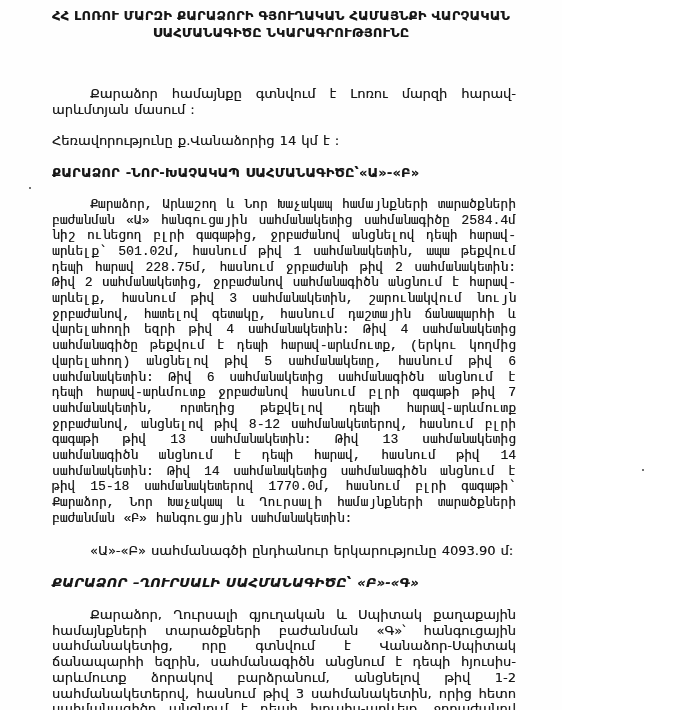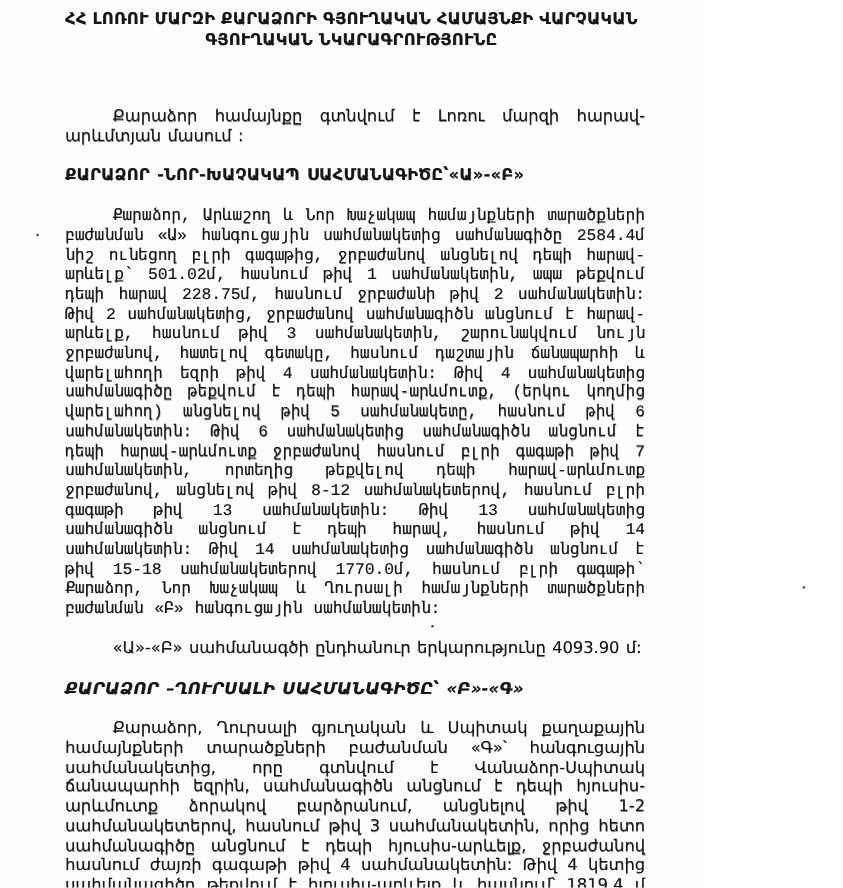--- a/index.html
+++ b/index.html
@@ -61,25 +61,26 @@
   #speck2 { left: 345px; top: 500px; width: 2px; height: 2px; }
   #speck3 { left: 642px; top: 469px; width: 2px; height: 2px; }
 </style>
 </head>
 <body>
 
 <div class="page">
 
   <div class="title-block">
     <div>ՀՀ ԼՈՌՈՒ ՄԱՐԶԻ ՔԱՐԱՁՈՐԻ ԳՅՈՒՂԱԿԱՆ ՀԱՄԱՅՆՔԻ ՎԱՐՉԱԿԱՆ</div>
-    <div>ԳՅՈՒՂԱԿԱՆ ՆԿԱՐԱԳՐՈՒԹՅՈՒՆԸ</div>
+    <div>ՍԱՀՄԱՆԱԳԻԾԸ ՆԿԱՐԱԳՐՈՒԹՅՈՒՆԸ</div>
   </div>
 
   <div class="content">
     <p class="indent">Քարաձոր համայնքը գտնվում է Լոռու մարզի հարավ-արևմտյան  մասում :</p>
+    <p>Հեռավորությունը ք.Վանաձորից 14 կմ է :</p>
 
     <p class="sec-heading h1gap">ՔԱՐԱՁՈՐ -ՆՈՐ-ԽԱՉԱԿԱՊ ՍԱՀՄԱՆԱԳԻԾԸ՝«Ա»-«Բ»</p>
     <p class="indent b1gap">Քարաձոր, Արևաշող և Նոր Խաչակապ  համայնքների տարածքների բաժանման «Ա» հանգուցային սահմանակետից սահմանագիծը 2584.4մ նիշ ունեցող բլրի գագաթից, ջրբաժանով անցնելով դեպի հարավ-արևելք՝ 501.02մ, հասնում թիվ 1 սահմանակետին, ապա թեքվում դեպի հարավ 228.75մ,  հասնում ջրբաժանի թիվ 2 սահմանակետին: Թիվ 2 սահմանակետից, ջրբաժանով սահմանագիծն անցնում է հարավ-արևելք, հասնում թիվ 3 սահմանակետին, շարունակվում նույն ջրբաժանով, հատելով գետակը, հասնում դաշտային ճանապարհի և վարելահողի եզրի թիվ 4 սահմանակետին: Թիվ 4 սահմանակետից սահմանագիծը թեքվում է դեպի հարավ-արևմուտք, (երկու կողմից վարելահող) անցնելով թիվ 5 սահմանակետը, հասնում թիվ 6 սահմանակետին: Թիվ 6 սահմանակետից սահմանագիծն անցնում է դեպի հարավ-արևմուտք ջրբաժանով հասնում  բլրի գագաթի թիվ 7 սահմանակետին, որտեղից  թեքվելով   դեպի  հարավ-արևմուտք  ջրբաժանով,  անցնելով  թիվ  8-12 սահմանակետերով, հասնում բլրի գագաթի թիվ 13 սահմանակետին: Թիվ 13 սահմանակետից սահմանագիծն  անցնում  է  դեպի  հարավ,  հասնում   թիվ  14  սահմանակետին:  Թիվ  14 սահմանակետից սահմանագիծն անցնում է թիվ 15-18 սահմանակետերով  1770.0մ,  հասնում բլրի գագաթի՝  Քարաձոր, Նոր Խաչակապ և Ղուրսալի համայնքների տարածքների բաժանման «Բ» հանգուցային սահմանակետին:</p>
     <p class="indent t1gap">«Ա»-«Բ» սահմանագծի ընդհանուր երկարությունը  4093.90 մ:</p>
 
     <p class="sec-heading h2gap">ՔԱՐԱՁՈՐ –ՂՈՒՐՍԱԼԻ ՍԱՀՄԱՆԱԳԻԾԸ՝ «Բ»-«Գ»</p>
     <p class="indent b2gap">Քարաձոր, Ղուրսալի գյուղական և Սպիտակ քաղաքային  համայնքների տարածքների բաժանման «Գ»՝ հանգուցային սահմանակետից, որը գտնվում  է Վանաձոր-Սպիտակ ճանապարհի  եզրին,  սահմանագիծն  անցնում  է  դեպի  հյուսիս-արևմուտք  ձորակով բարձրանում, անցնելով թիվ 1-2 սահմանակետերով, հասնում թիվ 3 սահմանակետին, որից հետո սահմանագիծը անցնում է դեպի հյուսիս-արևելք, ջրբաժանով հասնում ժայռի գագաթի թիվ 4 սահմանակետին: Թիվ 4 կետից սահմանագիծը թեքվում է հյուսիս-արևելք և հասնում՝ 1819.4 մ նիշ ունեցող «Գյուբալիա» թիվ 5 սահմանակետին: Թիվ 5 սահմանակետից սահմանագիծն անցնում է դեպի հարավ-արևելք, ջրբաժանով անցնելով թիվ 6 կետը, հասնում բլրի գագաթի թիվ 7 կետին: Թեքվելով  դեպի հարավ-արևելք արտադրական մասի և վարելահողի եզրով, սահմանագիծն անցնելով դեպի արևելք, հասնում թիվ 8 կետին, որի հյուսիսային կողմը Քարաձոր համայնքն է: Թիվ 8 կետից սահմանագիծը  թեքվում է դեպի հարավ,  հասնում թիվ 9 կետին, ապա հատելով  ճանապարհը հասնում թիվ 10 կետին:</p>
   </div>
 
   <div class="speck" id="speck1"></div>

